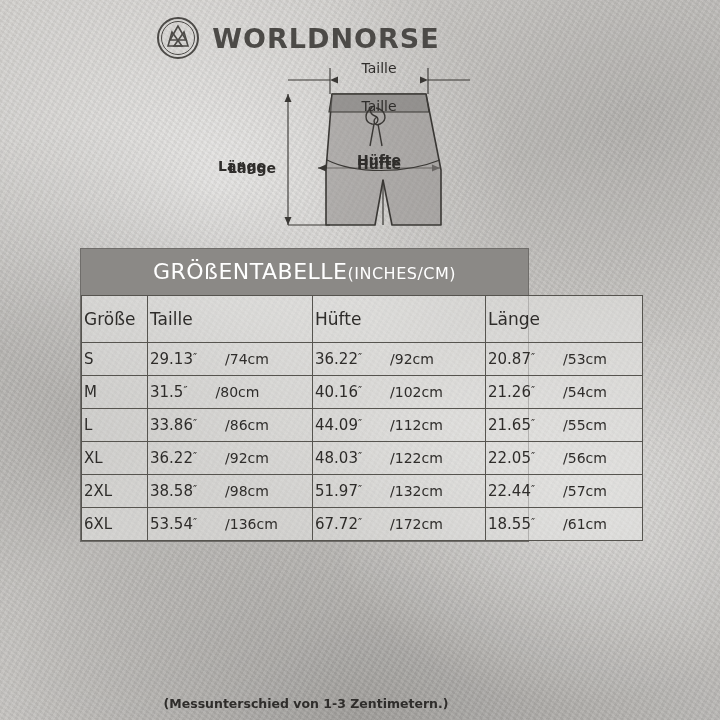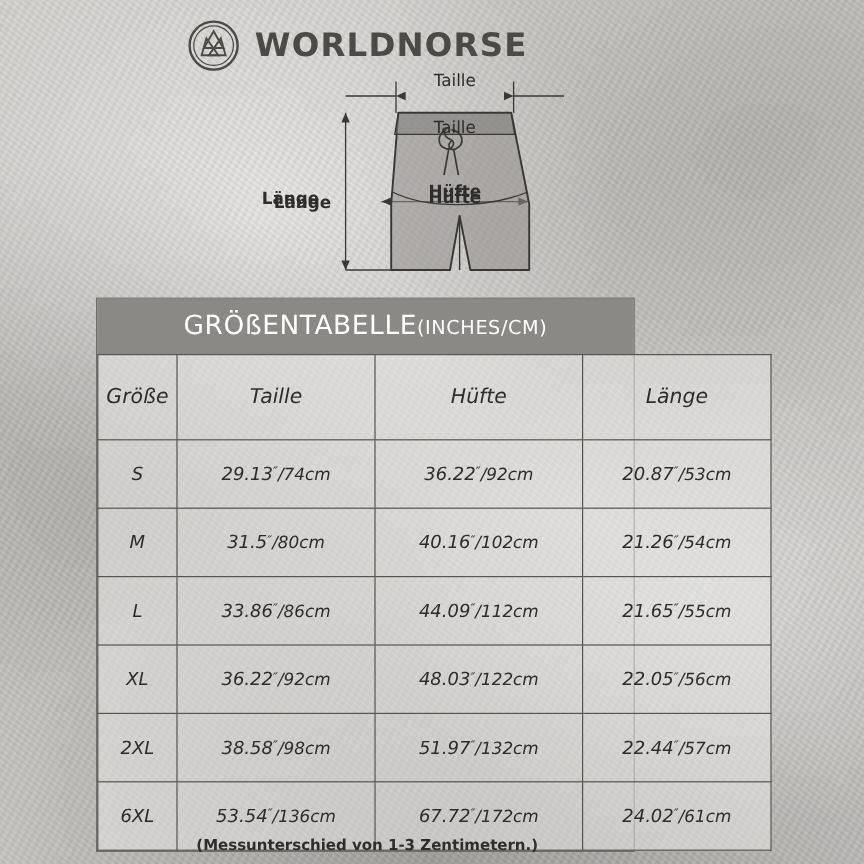--- a/index.html
+++ b/index.html
@@ -99,27 +99,26 @@
   }
   table.size-table {
     border-collapse: collapse;
     width: 100%;
     background: rgba(232,231,229,0.55);
     table-layout: fixed;
   }
   table.size-table th,
   table.size-table td {
     border: 1px solid #56544f;
-    text-align: center;
+    text-align: left;
     color: #2e2c2a;
     font-size: 15px;
     height: 32px;
-    padding: 12px 2px;
+    padding: 0 2px;
     font-weight: normal;
-    font-style: italic;
   }
   table.size-table thead th {
     height: 46px;
     font-size: 17px;
   }
   table.size-table col.c1 { width: 66px; }
   table.size-table col.c2 { width: 165px; }
   table.size-table col.c3 { width: 173px; }
   table.size-table col.c4 { width: 157px; }
   .val {
@@ -130,20 +129,21 @@
     font-size: 15px;
   }
   .val .qt {
     font-size: 11px;
     vertical-align: top;
     position: relative;
     top: 1px;
   }
   .val .cm {
     font-size: 14px;
+    margin-left: 28px;
   }
   .footnote {
     position: absolute;
     left: 0;
     top: 696px;
     width: 612px;
     text-align: center;
     font-size: 12.5px;
     font-weight: bold;
     color: #2f2d2b;
@@ -277,21 +277,21 @@
         <tr>
           <td>2XL</td>
           <td class="val"><span class="in">38.58</span><span class="qt">″</span><span class="cm">/98cm</span></td>
           <td class="val"><span class="in">51.97</span><span class="qt">″</span><span class="cm">/132cm</span></td>
           <td class="val"><span class="in">22.44</span><span class="qt">″</span><span class="cm">/57cm</span></td>
         </tr>
         <tr>
           <td>6XL</td>
           <td class="val"><span class="in">53.54</span><span class="qt">″</span><span class="cm">/136cm</span></td>
           <td class="val"><span class="in">67.72</span><span class="qt">″</span><span class="cm">/172cm</span></td>
-          <td class="val"><span class="in">24.02</span><span class="qt">″</span><span class="cm">/61cm</span></td>
+          <td class="val"><span class="in">18.55</span><span class="qt">″</span><span class="cm">/61cm</span></td>
         </tr>
       </tbody>
     </table>
   </div>
 
   <div class="footnote">(Messunterschied von 1-3 Zentimetern.)</div>
 
 </div>
 
 </body></html>

